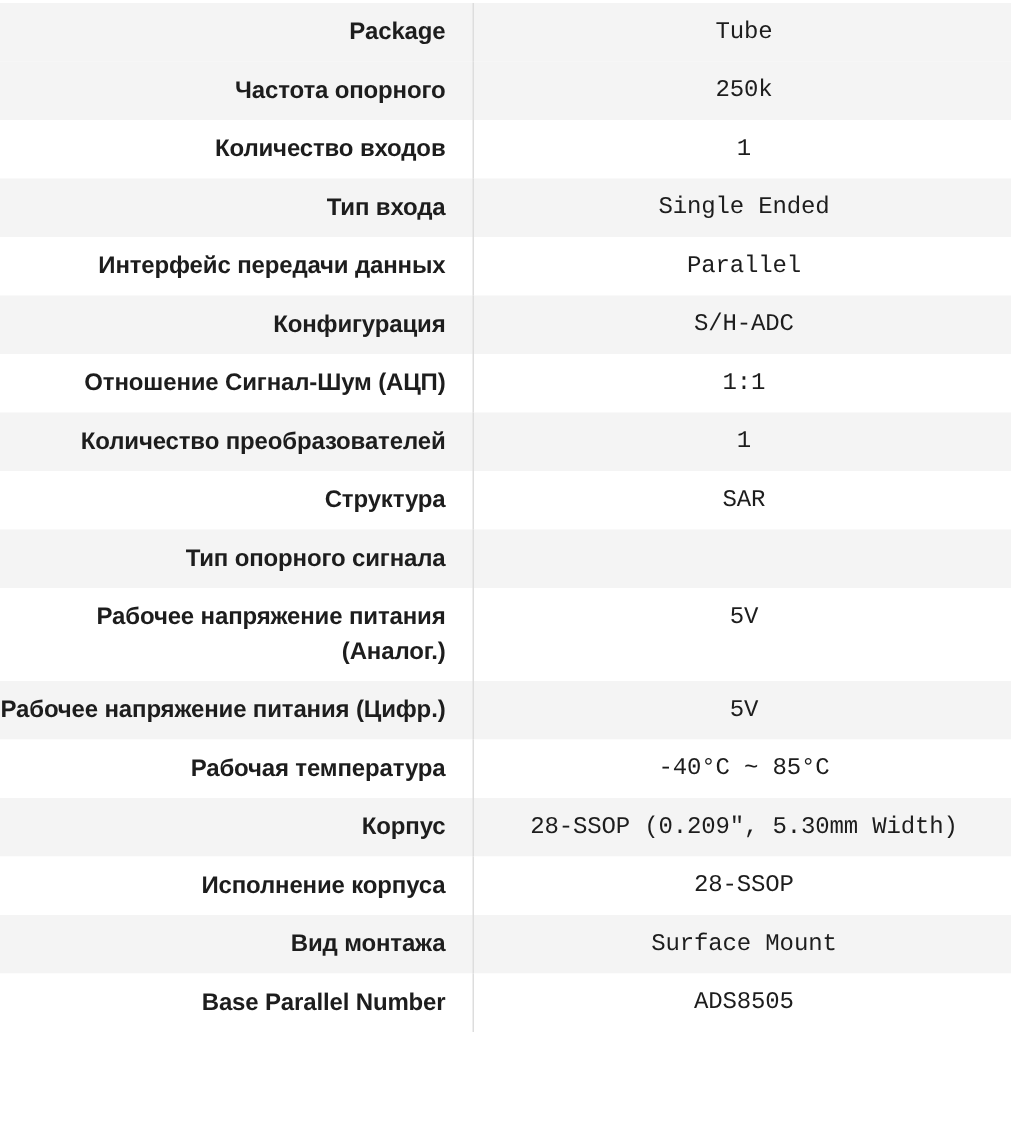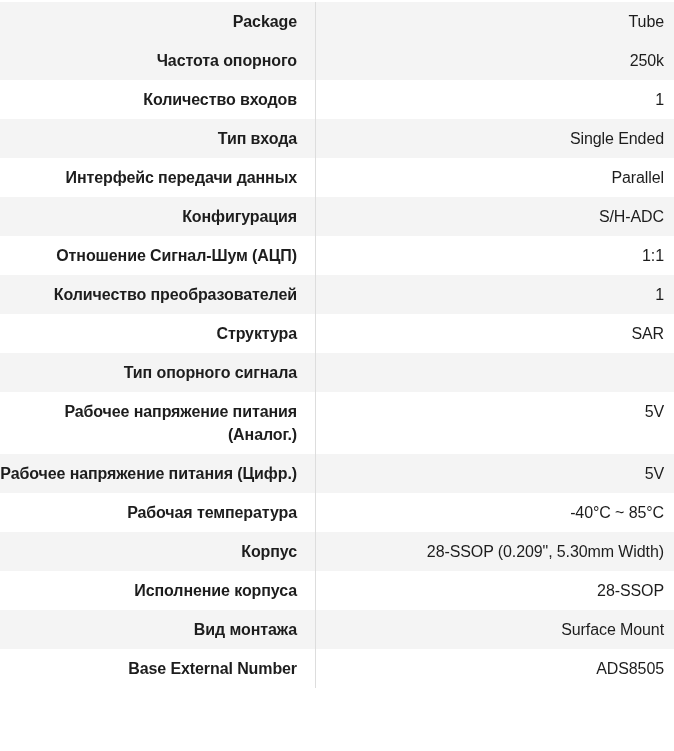--- a/index.html
+++ b/index.html
@@ -43,21 +43,22 @@
     flex:0 0 316px;
     text-align:right;
     padding-right:18px;
     border-right:1px solid var(--divider);
     font-weight:700;
   }
   .cell.value{
     flex:1 1 auto;
     padding-left:12px;
     padding-right:10px;
-    text-align:right;
+    text-align:center;
+    font-family:Liberation Mono, monospace;
   }
 </style>
 </head>
 <body>
 
 <div class="spec-table" id="spec-table">
     <div class="row alt">
       <div class="cell label">Package</div>
       <div class="cell value">Tube</div>
     </div>
@@ -114,16 +115,16 @@
     </div>
     <div class="row">
       <div class="cell label">Исполнение корпуса</div>
       <div class="cell value">28-SSOP</div>
     </div>
     <div class="row alt">
       <div class="cell label">Вид монтажа</div>
       <div class="cell value">Surface Mount</div>
     </div>
     <div class="row">
-      <div class="cell label">Base External Number</div>
+      <div class="cell label">Base Parallel Number</div>
       <div class="cell value">ADS8505</div>
     </div>
   </div>
 
 </body></html>

